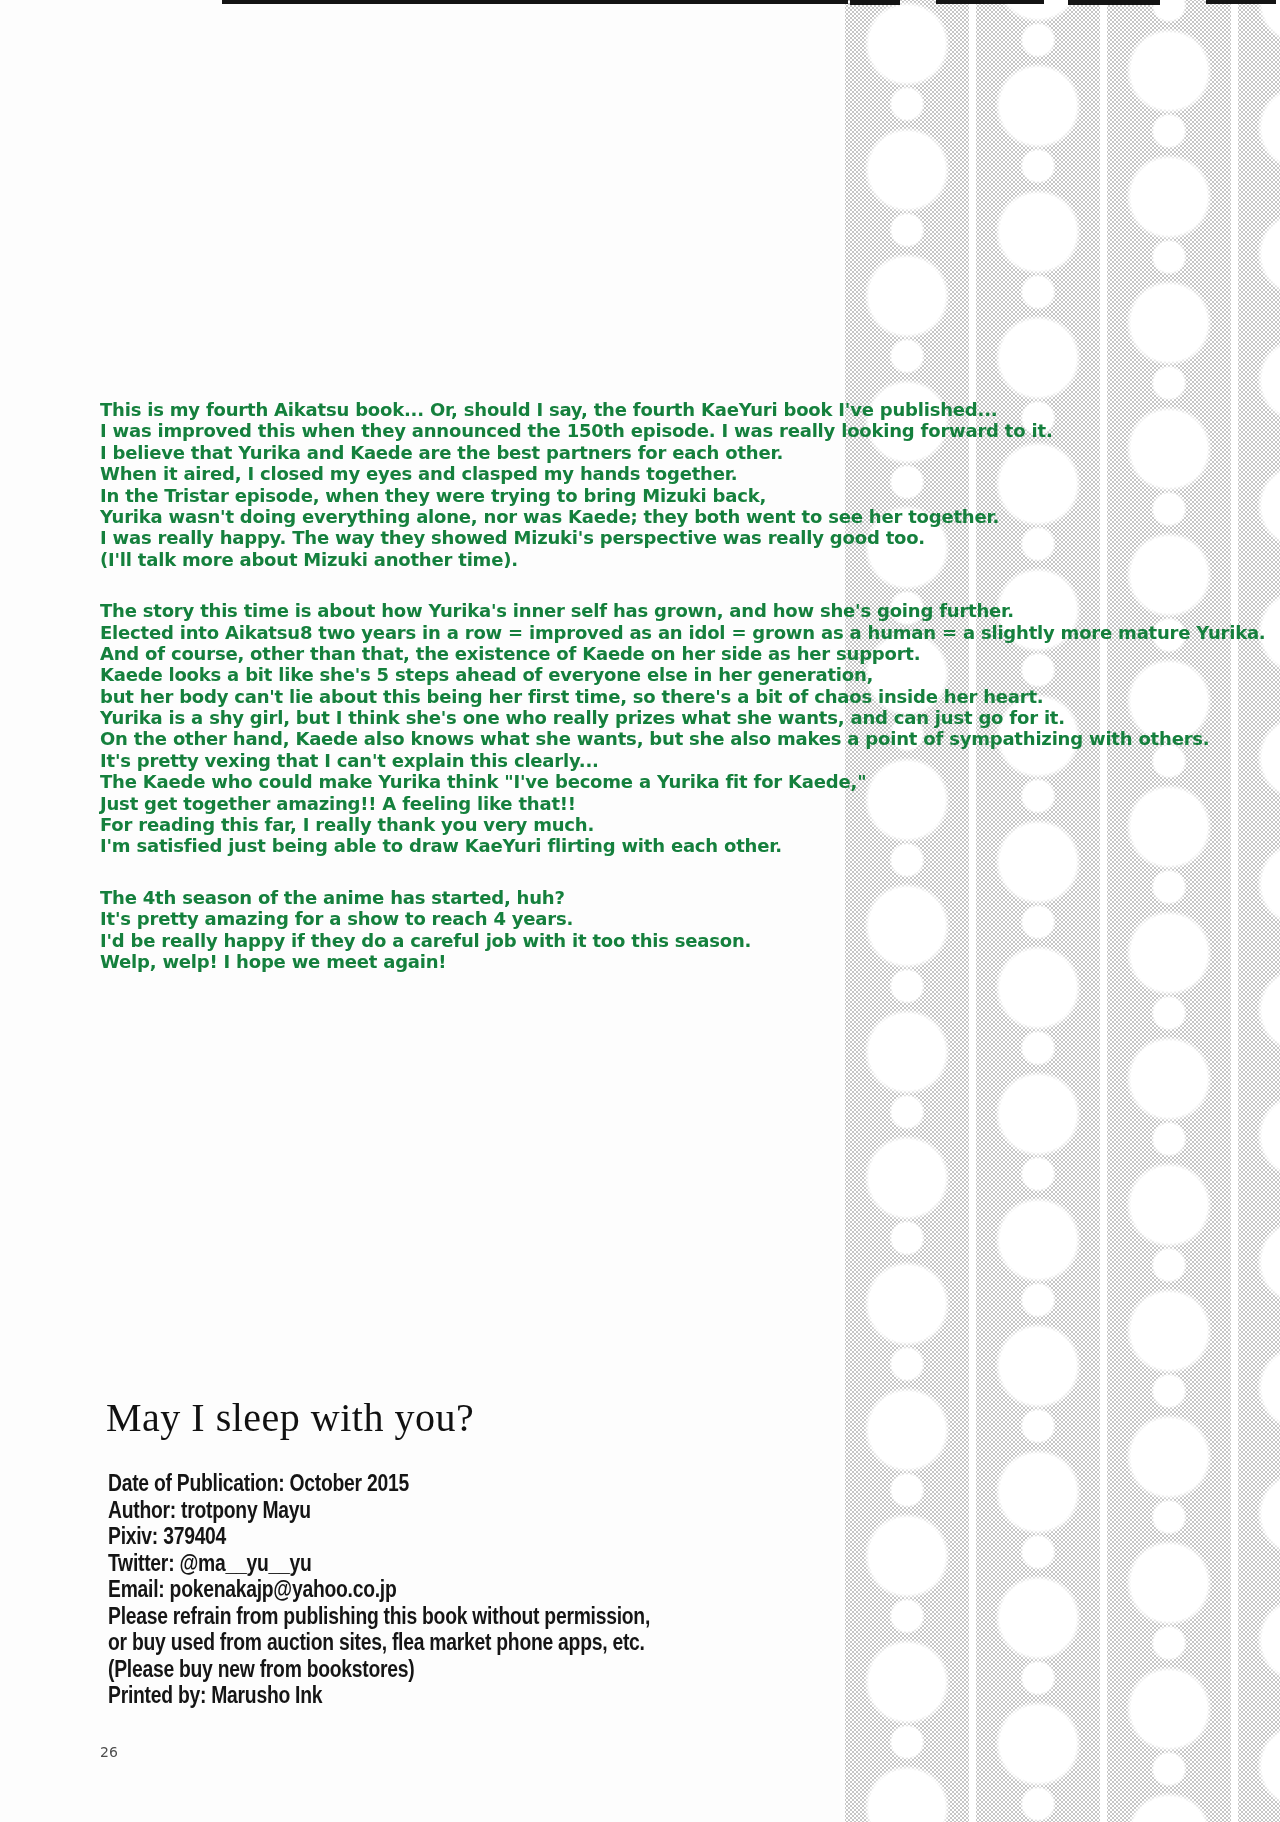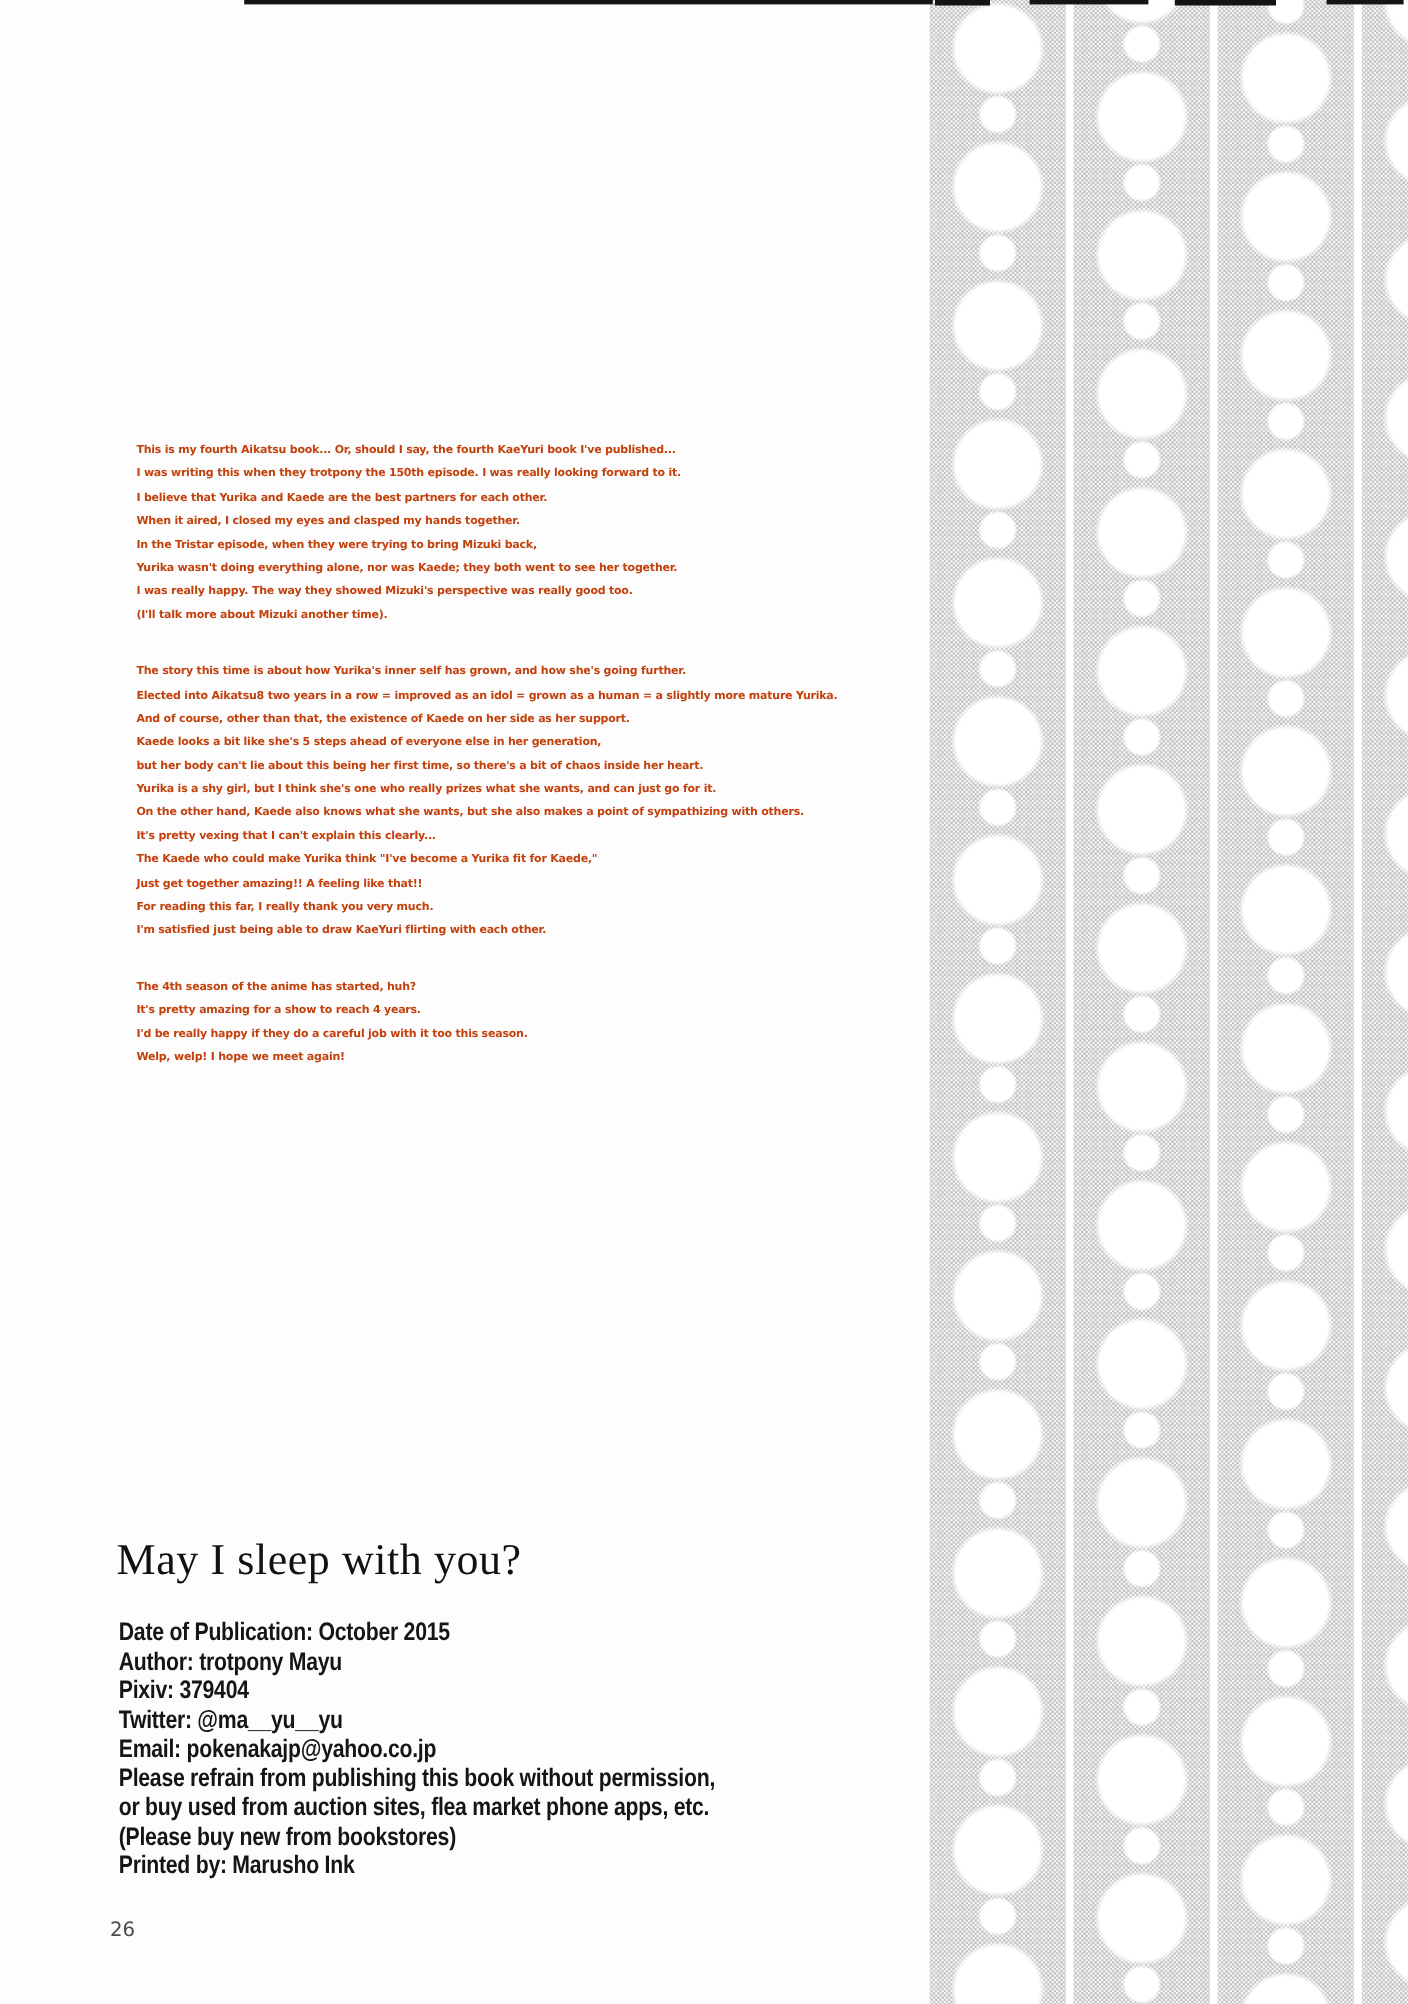--- a/index.html
+++ b/index.html
@@ -30,22 +30,22 @@
   .lace-band:nth-child(4){left:393px;background-position:0 84px,0 84px,0 0,2px 2px;}
   
   .artifact{position:absolute;background:#141414;z-index:3;}
   .a1{left:222px;top:0;width:626px;height:4px;}
   .a2{left:850px;top:0;width:50px;height:5px;}
   .a3{left:936px;top:0;width:108px;height:4px;}
   .a4{left:1068px;top:0;width:92px;height:5px;}
   .a5{left:1206px;top:0;width:70px;height:4px;}
   
   .afterword{
-    position:absolute;left:124px;top:399px;z-index:2;
-    color:#c2410c;font-weight:bold;font-size:10px;
+    position:absolute;left:100px;top:399px;z-index:2;
+    color:#15803d;font-weight:bold;font-size:18px;
     letter-spacing:-0.2px;
   }
   .afterword .para{margin:0 0 30px 0;}
   .tline{white-space:pre;line-height:21.4px;height:21.4px;}
   
   .book-title{
     position:absolute;left:106px;top:1394px;z-index:2;
     font-family:"Liberation Serif",serif;
     font-size:40px;color:#111;letter-spacing:0.5px;
     white-space:pre;
@@ -54,21 +54,21 @@
     position:absolute;left:108px;top:1470px;z-index:2;
     font-family:"Liberation Sans",sans-serif;font-weight:bold;
     font-size:23px;color:#151515;
     transform:scaleX(0.84);transform-origin:0 0;
     letter-spacing:-0.3px;
   }
   .colophon .tline{line-height:26.5px;height:26.5px;}
   
   .page-number{
     position:absolute;left:100px;top:1744px;z-index:2;
-    font-size:18px;color:#4d4d4d;font-family:"DejaVu Sans",sans-serif;
+    font-size:14px;color:#4d4d4d;font-family:"DejaVu Sans",sans-serif;
   }
 </style>
 </head>
 <body>
 
 <div class="lace">
   <div class="lace-band"></div>
   <div class="lace-band"></div>
   <div class="lace-band"></div>
   <div class="lace-band"></div>
@@ -76,21 +76,21 @@
 
 <div class="artifact a1"></div>
 <div class="artifact a2"></div>
 <div class="artifact a3"></div>
 <div class="artifact a4"></div>
 <div class="artifact a5"></div>
 
 <div class="afterword">
   <div class="para">
       <div class="tline">This is my fourth Aikatsu book... Or, should I say, the fourth KaeYuri book I've published...</div>
-      <div class="tline">I was writing this when they trotpony the 150th episode. I was really looking forward to it.</div>
+      <div class="tline">I was improved this when they announced the 150th episode. I was really looking forward to it.</div>
       <div class="tline">I believe that Yurika and Kaede are the best partners for each other.</div>
       <div class="tline">When it aired, I closed my eyes and clasped my hands together.</div>
       <div class="tline">In the Tristar episode, when they were trying to bring Mizuki back,</div>
       <div class="tline">Yurika wasn't doing everything alone, nor was Kaede; they both went to see her together.</div>
       <div class="tline">I was really happy. The way they showed Mizuki's perspective was really good too.</div>
       <div class="tline">(I'll talk more about Mizuki another time).</div>
     </div>
   <div class="para">
       <div class="tline">The story this time is about how Yurika's inner self has grown, and how she's going further.</div>
       <div class="tline">Elected into Aikatsu8 two years in a row = improved as an idol = grown as a human = a slightly more mature Yurika.</div>

